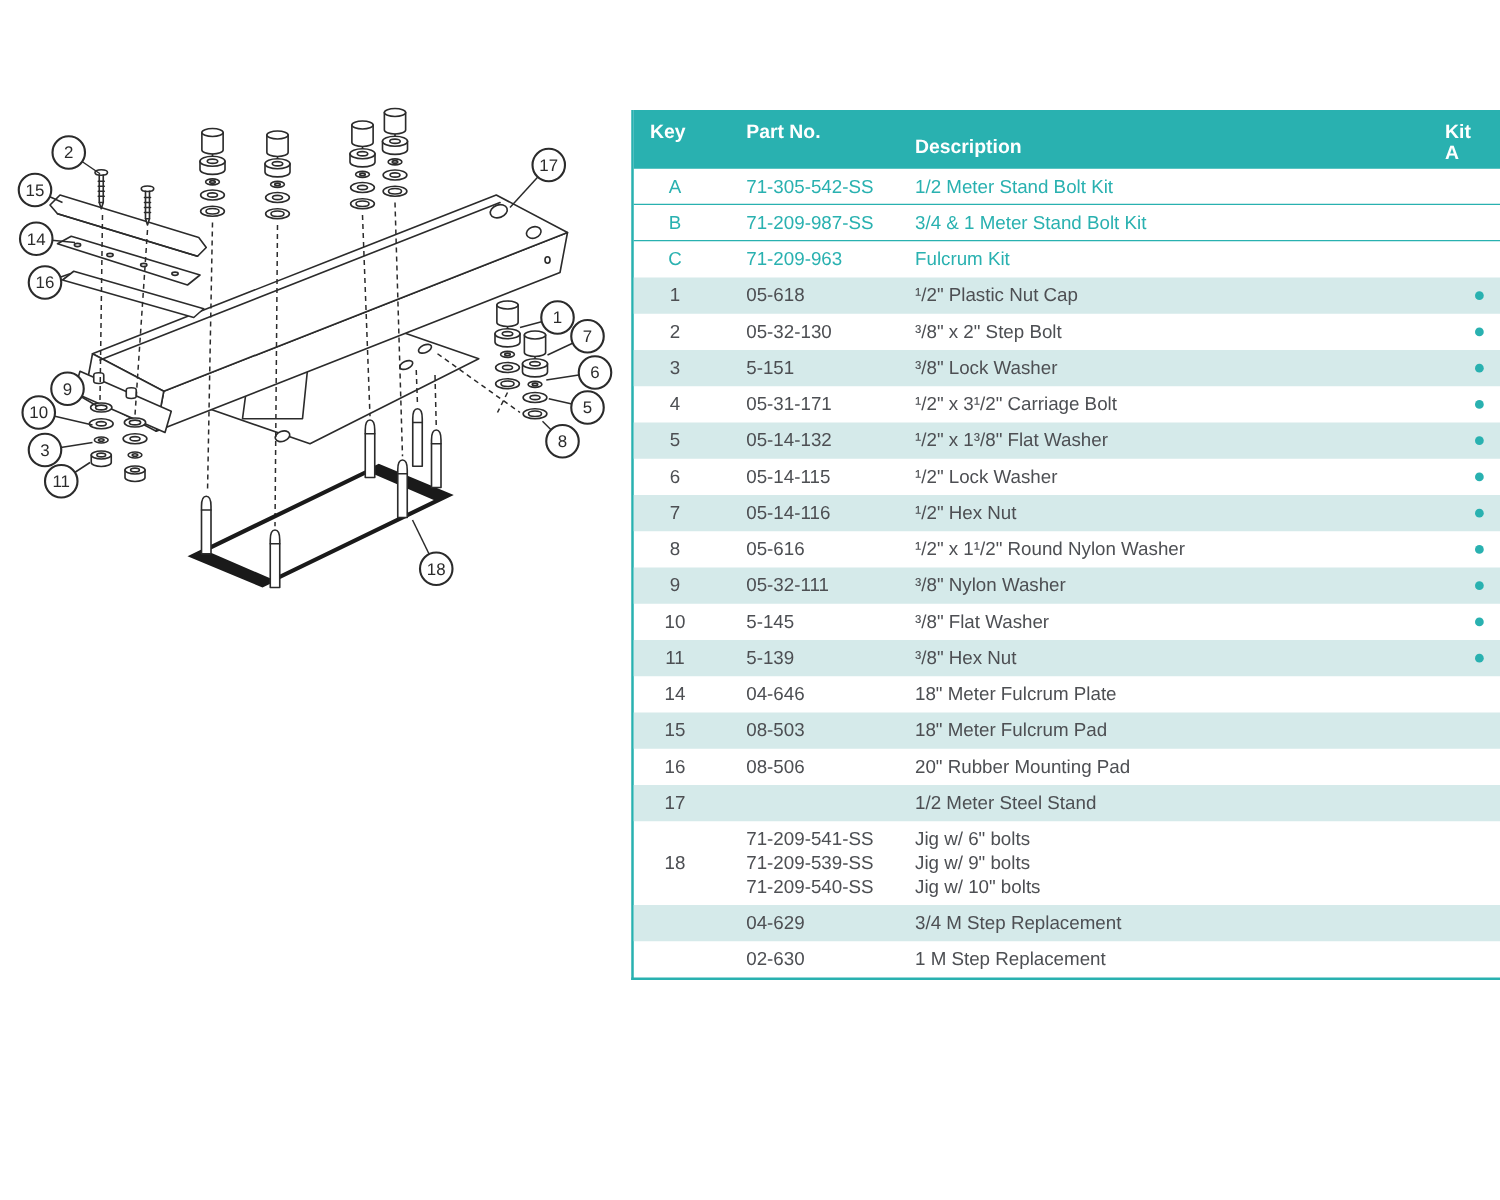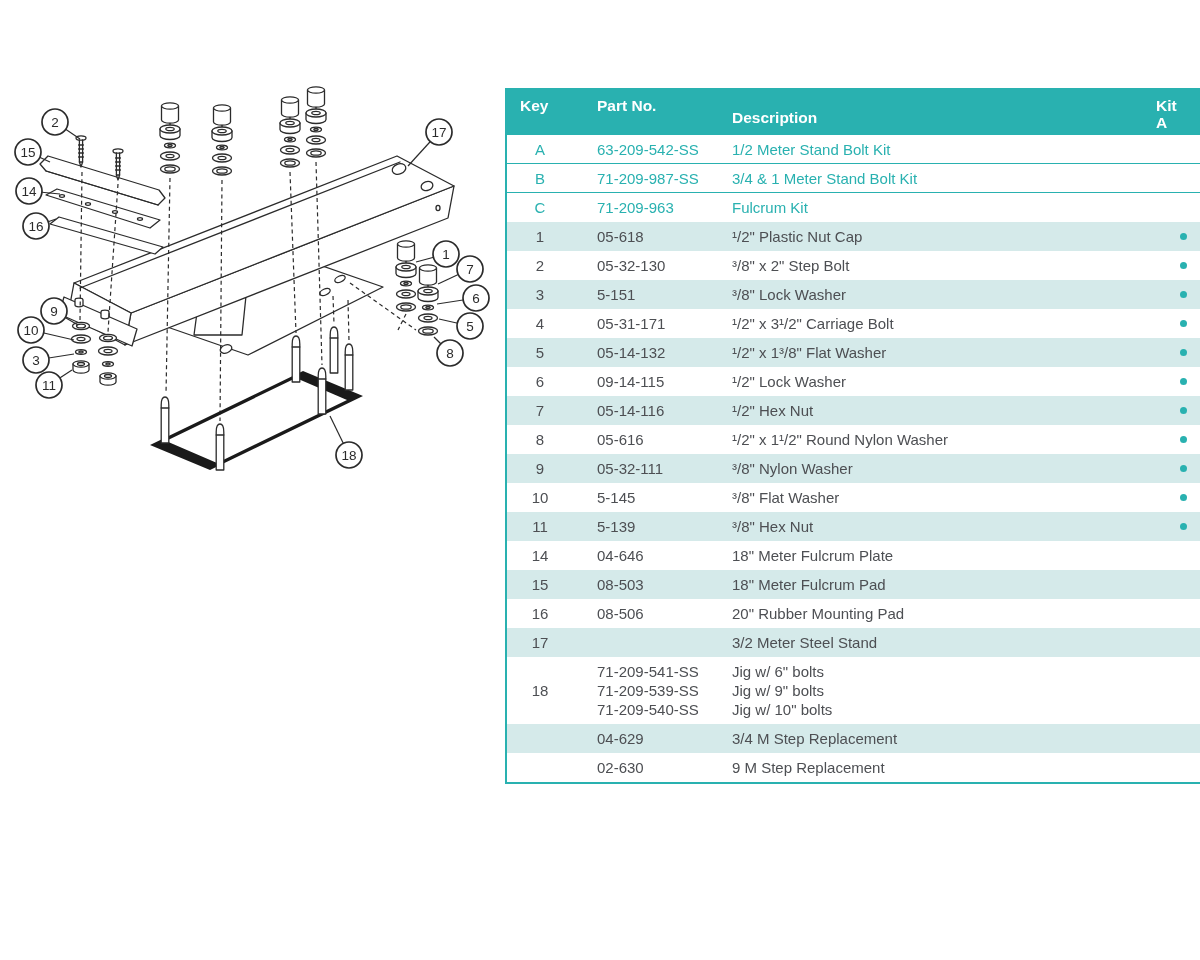--- a/index.html
+++ b/index.html
@@ -242,21 +242,21 @@
       <div class="h-kit">Kit
 A</div>
       <div class="h-kit">Kit
 B</div>
       <div class="h-kit last">Kit
 C</div>
     </div>
     <div>
         <div class="row kit-row kit-sep">
           <div class="c-key">A</div>
-          <div class="c-part">63-209-542-SS</div>
+          <div class="c-part">71-305-542-SS</div>
           <div class="c-desc">1/2 Meter Stand Bolt Kit</div>
         </div>
         <div class="row kit-row kit-sep">
           <div class="c-key">B</div>
           <div class="c-part">71-209-987-SS</div>
           <div class="c-desc">3/4 &amp; 1 Meter Stand Bolt Kit</div>
         </div>
         <div class="row kit-row">
           <div class="c-key">C</div>
           <div class="c-part">71-209-963</div>
@@ -315,21 +315,21 @@
           <div class="c-kit">
             <span class="dot"></span>
           </div>
           <div class="c-kit">
             <span class="dot"></span>
           </div>
           <div class="c-kit last"></div>
         </div>
         <div class="row">
           <div class="c-key">6</div>
-          <div class="c-part">09-14-115</div>
+          <div class="c-part">05-14-115</div>
           <div class="c-desc">¹/2" Lock Washer</div>
           <div class="c-kit">
             <span class="dot"></span>
           </div>
           <div class="c-kit">
             <span class="dot"></span>
           </div>
           <div class="c-kit last"></div>
         </div>
         <div class="row shade">
@@ -418,21 +418,21 @@
           <div class="c-desc">20" Rubber Mounting Pad</div>
           <div class="c-kit"></div>
           <div class="c-kit"></div>
           <div class="c-kit last">
             <span class="dot"></span>
           </div>
         </div>
         <div class="row shade">
           <div class="c-key">17</div>
           <div class="c-part"></div>
-          <div class="c-desc">3/2 Meter Steel Stand</div>
+          <div class="c-desc">1/2 Meter Steel Stand</div>
           <div class="c-kit"></div>
           <div class="c-kit"></div>
           <div class="c-kit last"></div>
         </div>
         <div class="row">
           <div class="c-key">18</div>
           <div class="c-part">71-209-541-SS
 71-209-539-SS
 71-209-540-SS</div>
           <div class="c-desc">Jig w/ 6" bolts
@@ -446,21 +446,21 @@
           <div class="c-key"></div>
           <div class="c-part">04-629</div>
           <div class="c-desc">3/4 M Step Replacement</div>
           <div class="c-kit"></div>
           <div class="c-kit"></div>
           <div class="c-kit last"></div>
         </div>
         <div class="row">
           <div class="c-key"></div>
           <div class="c-part">02-630</div>
-          <div class="c-desc">9 M Step Replacement</div>
+          <div class="c-desc">1 M Step Replacement</div>
           <div class="c-kit"></div>
           <div class="c-kit"></div>
           <div class="c-kit last"></div>
         </div>
       </div>
   </div>
 
 </div>
 
 </body></html>

